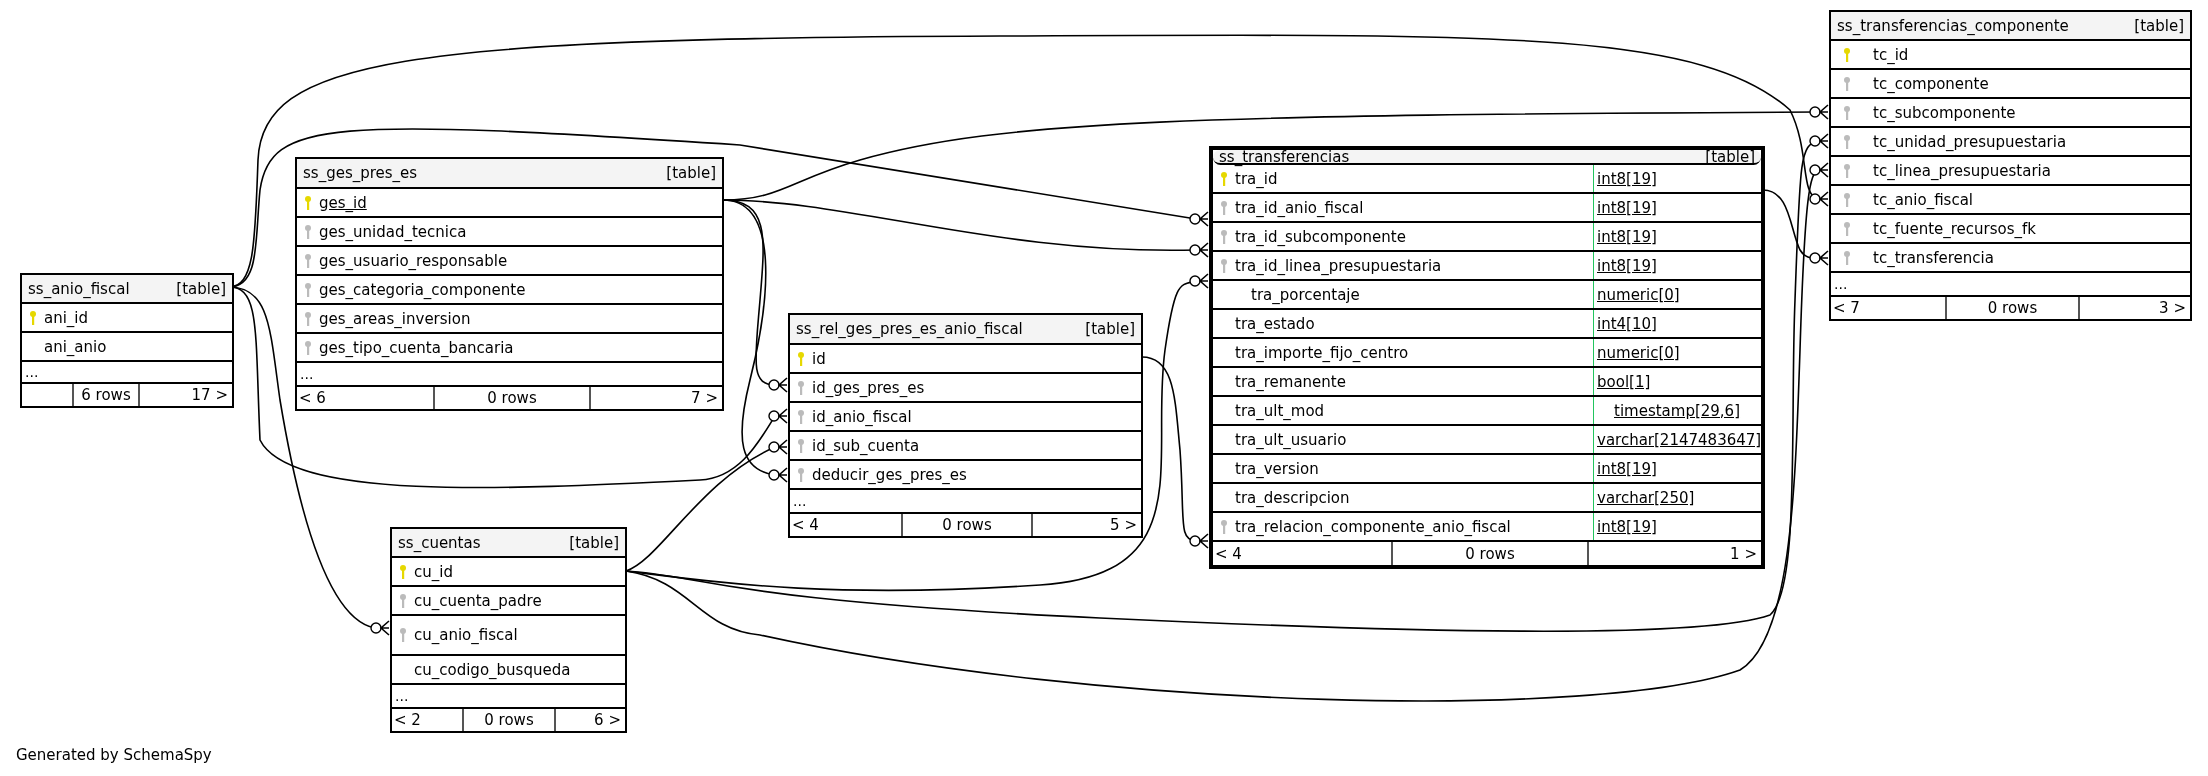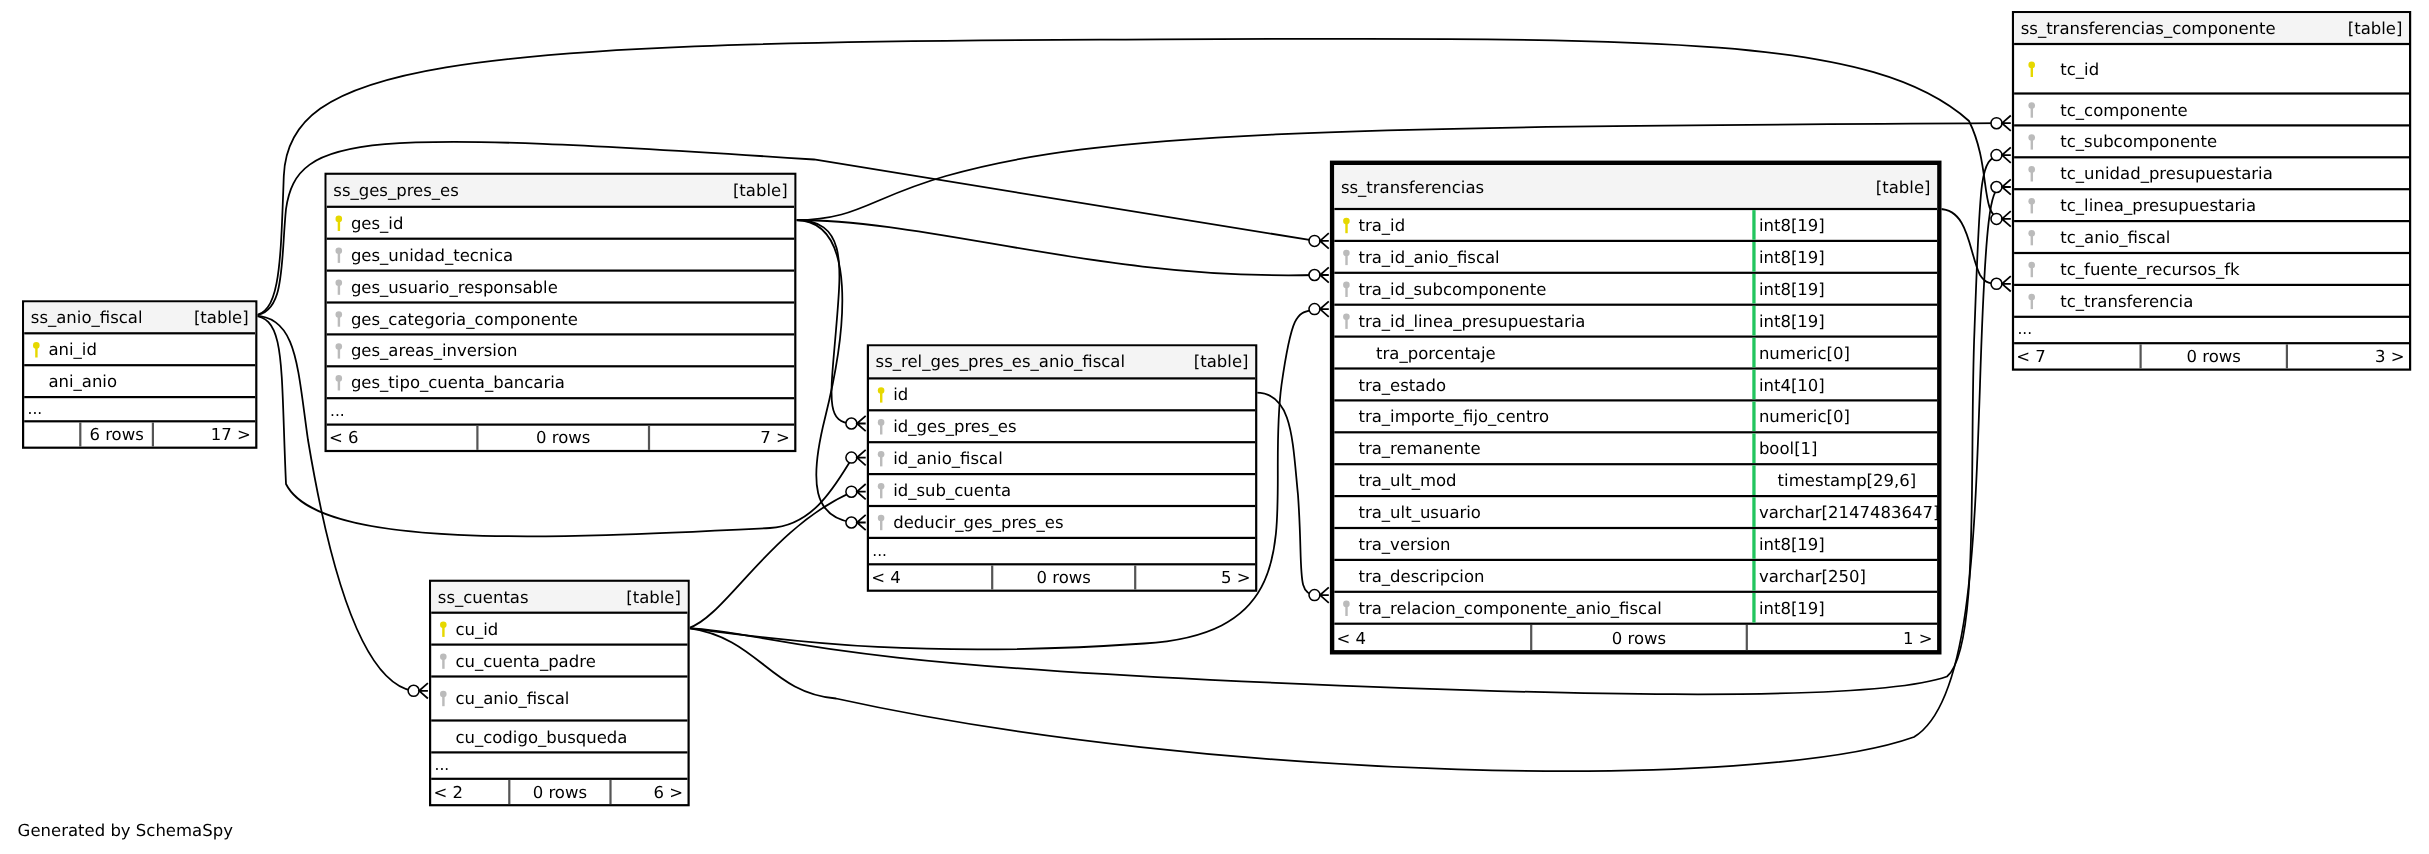--- a/index.html
+++ b/index.html
@@ -9,22 +9,22 @@
   .tbl { position:absolute; background:#fff; border:2px solid #000; box-sizing:border-box; }
   .tbl.focus { border:4px solid #000; }
   .hdr { display:flex; justify-content:space-between; align-items:center;
          background:#f4f4f4; border-bottom:2px solid #000; padding:0 6px 0 6px;
          font-size:15px; box-sizing:border-box; }
   .hdr .name { font-weight:normal; }
   .row { display:flex; align-items:center; border-bottom:2px solid #000;
          font-size:15px; box-sizing:border-box; position:relative; }
   .row .key { width:22px; display:flex; justify-content:center; align-items:center; flex:none; }
   .row .col { flex:1; white-space:nowrap; }
-  .row .type { border-left:3px solid #22c55e; height:100%; display:flex; align-items:center;
-               padding-left:3px; box-sizing:border-box; white-space:nowrap; }
+  .row .type { border-left:1px solid #22c55e; height:100%; display:flex; align-items:center;
+               padding-left:3px; box-sizing:border-box; white-space:nowrap;text-decoration:underline; }
   .ellipsis { font-size:14px; border-bottom:2px solid #000; padding-left:3px;
               box-sizing:border-box; display:flex; align-items:center; }
   .foot { display:flex; font-size:15px; box-sizing:border-box; }
   .foot div { display:flex; align-items:center; box-sizing:border-box; white-space:nowrap; }
   .foot .l { padding-left:2px; }
   .foot .m { justify-content:center; border-left:2px solid #555; border-right:2px solid #555; }
   .foot .r { justify-content:flex-end; padding-right:4px; }
   .footer-note { position:absolute; left:16px; top:746px; font-size:15px; }
   svg.keyglyph { display:block; }
 </style>
@@ -110,21 +110,21 @@
     <div class="r" style="flex:1;">17 &gt;</div>
   </div>
 </div>
 
 <div class="tbl" style="left:295px;top:157px;width:429px;">
   <div class="hdr" style="height:30px;">
     <span class="name">ss_ges_pres_es</span>
     <span>[table]</span>
   </div>
   <div class="rows">
-      <div class="row" style="height: 29px;">
+      <div class="row" style="height: 29px; text-decoration: underline;">
         <span class="key">
           <svg class="keyglyph" width="8" height="16" viewBox="0 0 8 16">
             <circle cx="4" cy="4" r="3" fill="#e6d800"></circle>
             <rect x="3" y="6" width="2.2" height="9" fill="#e6d800"></rect>
           </svg>
         </span>
         <span class="col">ges_id</span>
       </div>
       <div class="row" style="height: 29px;">
         <span class="key">
@@ -280,21 +280,21 @@
     </div>
   <div class="ellipsis" style="height:24px;">...</div>
   <div class="foot" style="height:22px;">
     <div class="l" style="width:70px;">&lt; 2</div>
     <div class="m" style="width:94px;">0 rows</div>
     <div class="r" style="flex:1;">6 &gt;</div>
   </div>
 </div>
 
 <div class="tbl focus" style="left:1209px;top:146px;width:556px;">
-  <div class="hdr" style="height:41px;">
+  <div class="hdr" style="height:15px;border-radius:11px;">
     <span class="name">ss_transferencias</span>
     <span>[table]</span>
   </div>
   <div class="rows">
       <div class="row" style="height: 29px;">
         <span class="key">
           <svg class="keyglyph" width="8" height="16" viewBox="0 0 8 16">
             <circle cx="4" cy="4" r="3" fill="#e6d800"></circle>
             <rect x="3" y="6" width="2.2" height="9" fill="#e6d800"></rect>
           </svg>
@@ -389,21 +389,21 @@
     <div class="r" style="flex:1;">1 &gt;</div>
   </div>
 </div>
 
 <div class="tbl" style="left:1829px;top:10px;width:363px;">
   <div class="hdr" style="height:29px;">
     <span class="name">ss_transferencias_componente</span>
     <span>[table]</span>
   </div>
   <div class="rows">
-      <div class="row" style="height: 45px;">
+      <div class="row" style="height: 29px;">
         <span class="key" style="width: 32px;">
           <svg class="keyglyph" width="8" height="16" viewBox="0 0 8 16">
             <circle cx="4" cy="4" r="3" fill="#e6d800"></circle>
             <rect x="3" y="6" width="2.2" height="9" fill="#e6d800"></rect>
           </svg>
         </span>
         <span class="col" style="padding-left: 10px;">tc_id</span>
       </div>
       <div class="row" style="height: 29px;">
         <span class="key" style="width: 32px;">

